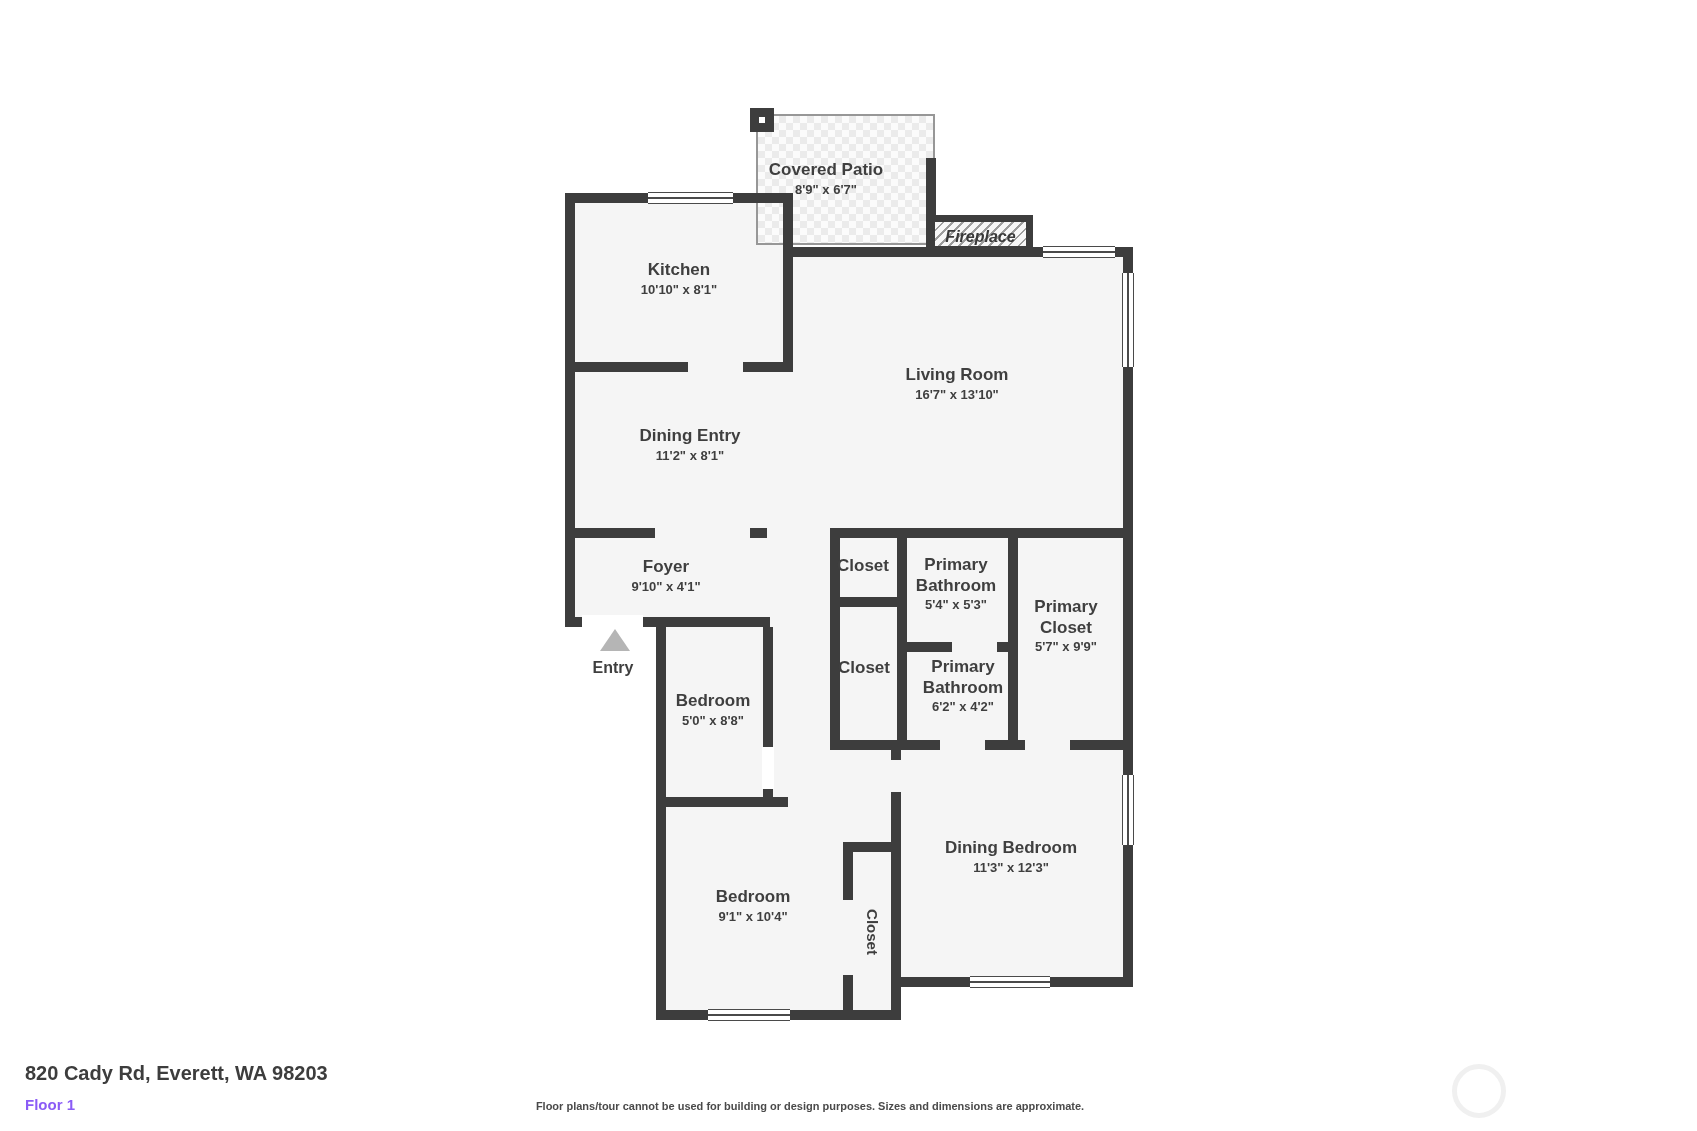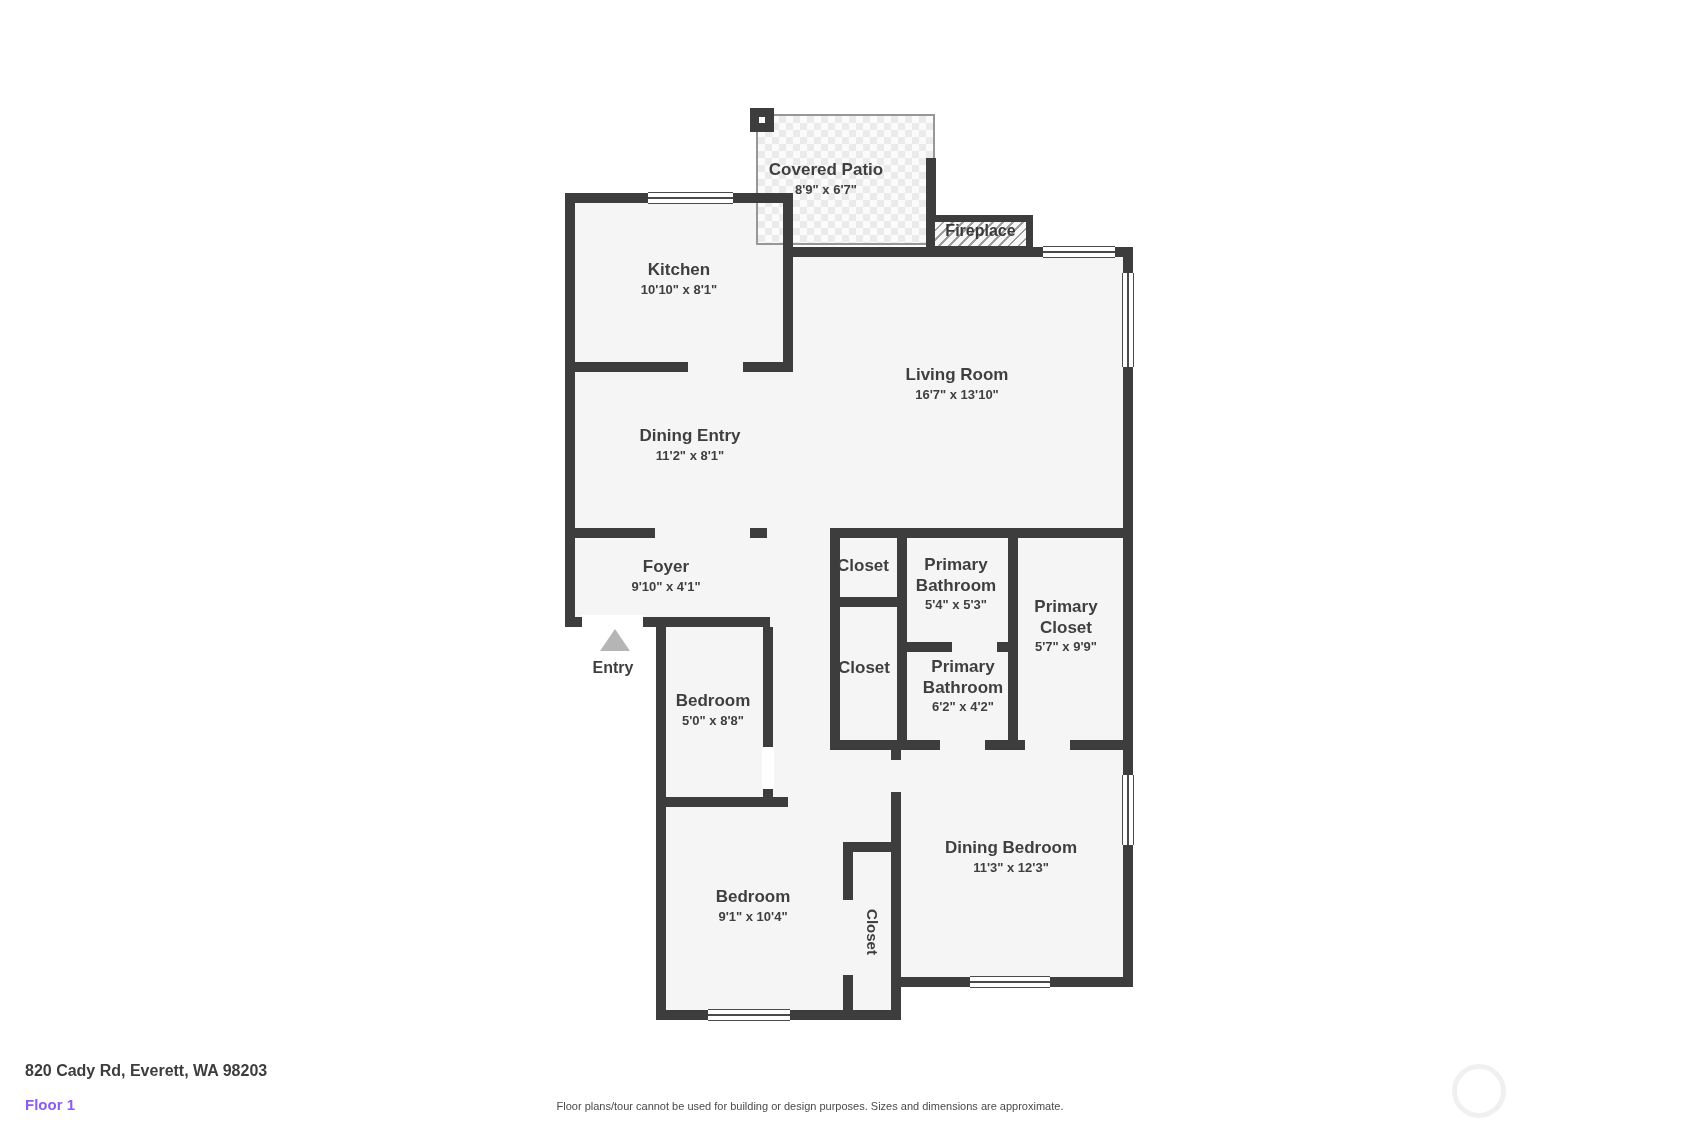--- a/index.html
+++ b/index.html
@@ -12,35 +12,35 @@
   .winv{position:absolute;background:linear-gradient(to right,#4a4a4a 0 12%,#ffffff 12% 44%,#4a4a4a 44% 56%,#ffffff 56% 88%,#4a4a4a 88% 100%);}
   .patio{position:absolute;left:756px;top:114px;width:179px;height:131px;
          border:2px solid #979797;box-sizing:border-box;
          background-image:conic-gradient(#ebebeb 90deg,#fbfbfb 90deg 180deg,#ebebeb 180deg 270deg,#fbfbfb 270deg);
          background-size:14px 14px;}
   .post{position:absolute;left:750px;top:108px;width:24px;height:24px;background:#3d3d3d;}
   .post::after{content:"";position:absolute;left:9px;top:9px;width:6px;height:6px;background:#ffffff;}
   .fireplace{position:absolute;left:928px;top:215px;width:105px;height:38px;box-sizing:border-box;
              border:7px solid #3d3d3d;
              background:repeating-linear-gradient(135deg,#f8f8f8 0 5px,#9d9d9d 5px 7px);
-             display:flex;align-items:flex-start;justify-content:center;}
+             display:flex;align-items:flex-end;justify-content:center;font-style:italic;}
   .fireplace span{font-size:16px;font-weight:bold;color:#3a3a3a;background:transparent;}
   .lbl{position:absolute;transform:translate(-50%,-50%);text-align:center;color:#3f3f3f;font-weight:bold;}
   .lbl .nm{font-size:17px;line-height:1.22;white-space:nowrap;}
   .lbl.wrap .nm{white-space:normal;}
   .lbl .dm{font-size:13px;line-height:1.45;white-space:nowrap;}
   .lbl.vert{transform:translate(-50%,-50%) rotate(90deg);}
   .lbl.vert .nm{font-size:15px;}
   .entry-tri{position:absolute;left:600px;top:629px;width:0;height:0;
              border-left:15px solid transparent;border-right:15px solid transparent;
              border-bottom:22px solid #b5b5b5;}
   .entry-lbl{position:absolute;transform:translate(-50%,-50%);font-size:16px;font-weight:bold;color:#3f3f3f;white-space:nowrap;}
-  .addr{position:absolute;left:25px;top:1062px;font-size:16px;font-weight:bold;color:#3d3d3d;white-space:nowrap;}
+  .addr{position:absolute;left:25px;top:1062px;font-size:20px;font-weight:bold;color:#3d3d3d;white-space:nowrap;}
   .floor{position:absolute;left:25px;top:1096px;font-size:15px;font-weight:bold;color:#8b5cf6;white-space:nowrap;}
-  .disc{position:absolute;left:520px;top:1100px;width:580px;text-align:center;font-size:11px;font-weight:normal;color:#4a4a4a;}
+  .disc{position:absolute;left:520px;top:1100px;width:580px;text-align:center;font-size:11px;font-weight:bold;color:#4a4a4a;}
   .wmark{position:absolute;left:1452px;top:1064px;width:54px;height:54px;border:5px solid #f0f0f0;border-radius:50%;box-sizing:border-box;}
 </style>
 </head>
 <body>
 
 <div class="canvas">
 
   <div class="fill" style="left:565px;top:193px;width:228px;height:434px"></div>
   <div class="fill" style="left:656px;top:627px;width:245px;height:393px"></div>
   <div class="fill" style="left:793px;top:247px;width:340px;height:740px"></div>

